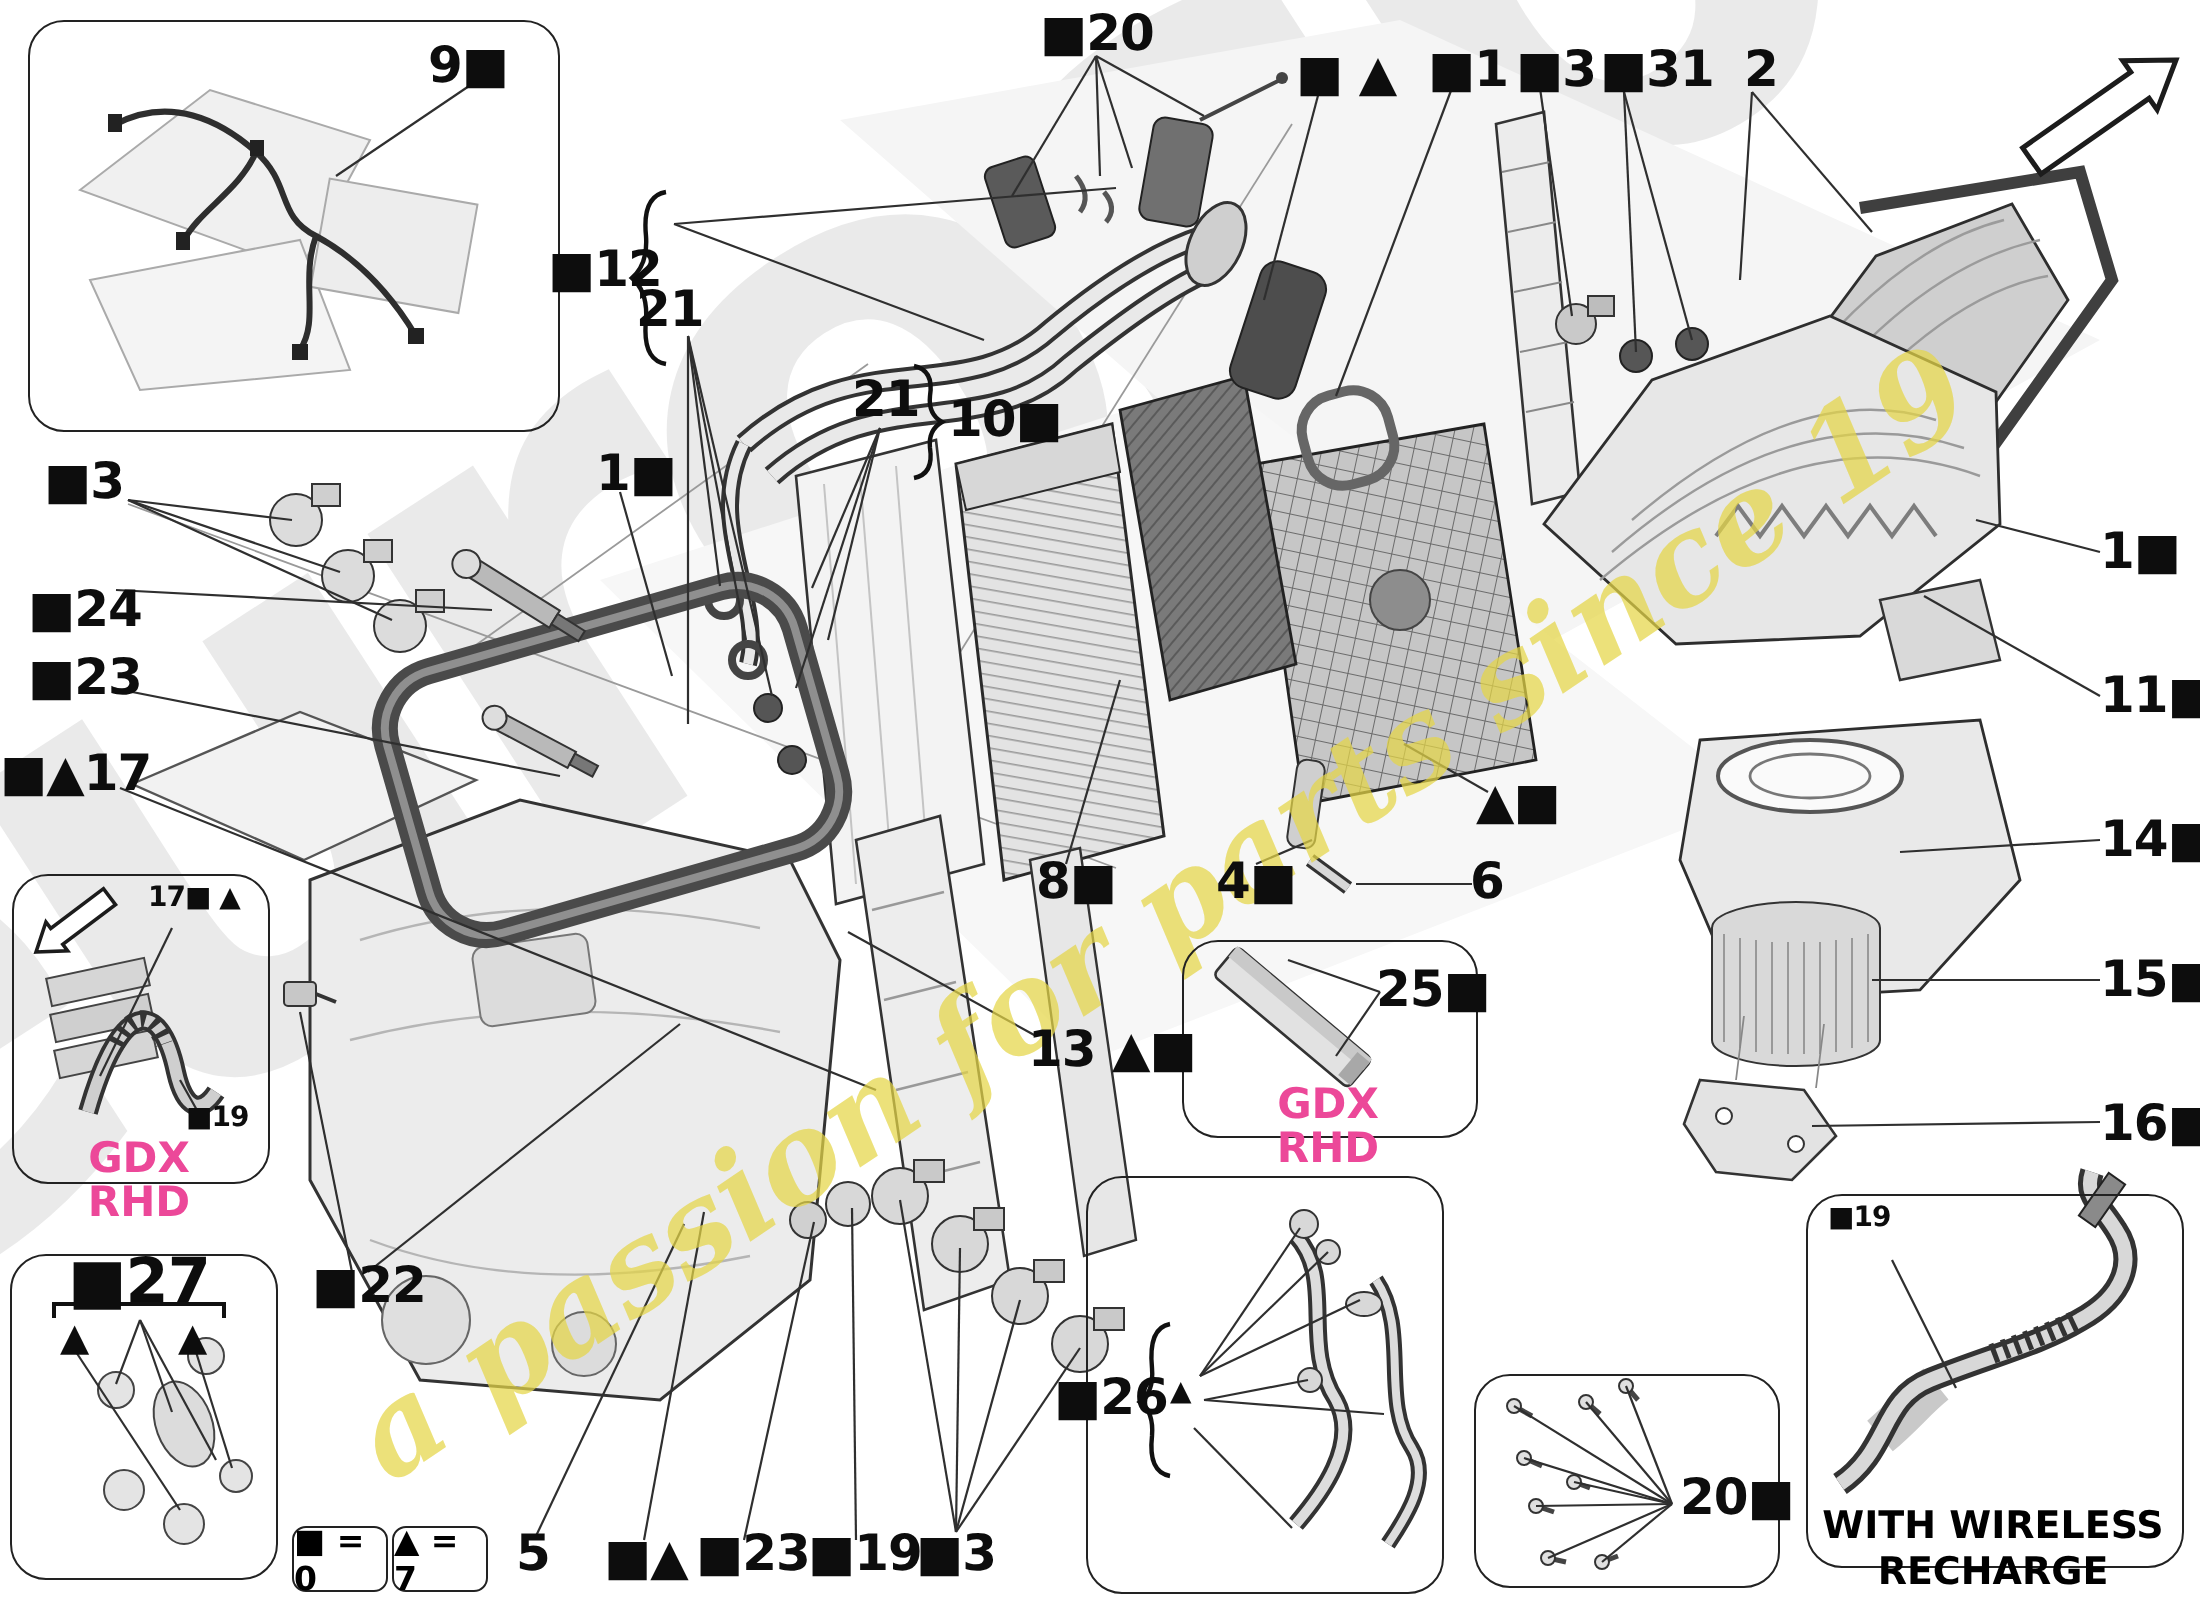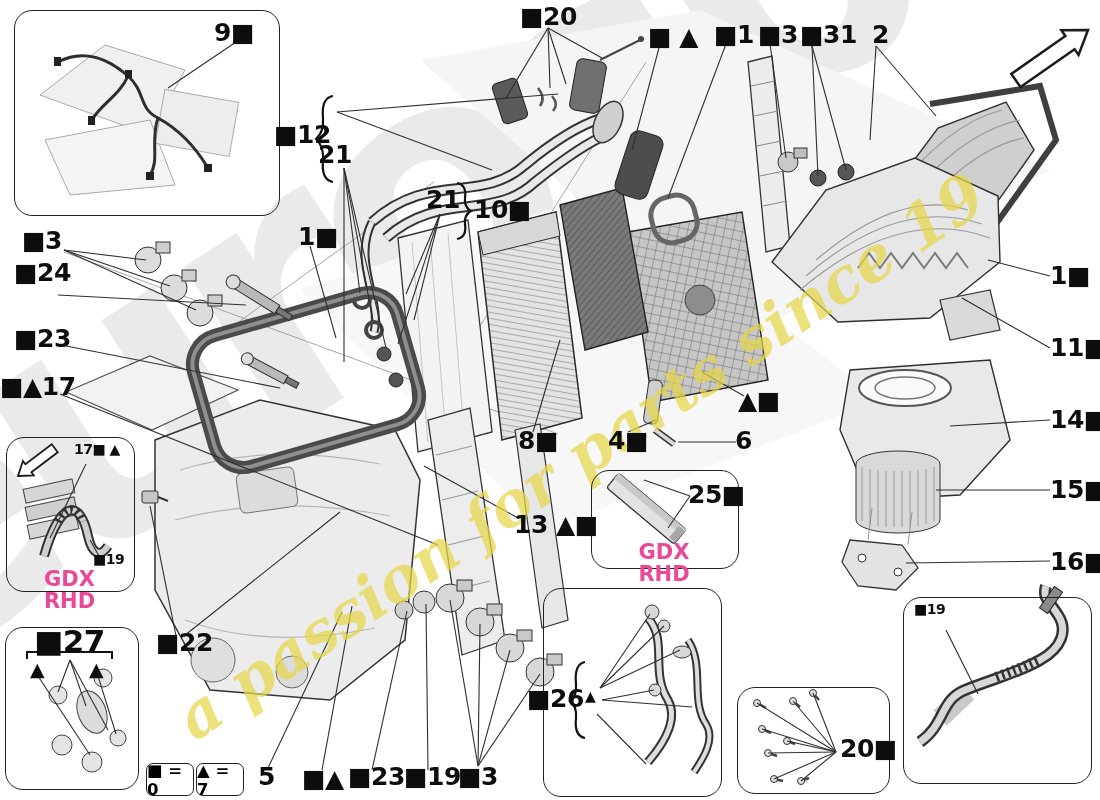--- a/index.html
+++ b/index.html
@@ -383,20 +383,24 @@
   </div>
 
   <div class="gdx" style="left:6px;top:568px;width:127px;">
     <div>GDX</div>
     <div>RHD</div>
   </div>
   <div class="gdx" style="left:591px;top:541px;width:146px;">
     <div>GDX</div>
     <div>RHD</div>
   </div>
+  <div class="wrl" style="left:903px;top:752px;width:187px;">
+    <div>WITH WIRELESS</div>
+    <div>RECHARGE</div>
+  </div>
 
   <div class="lbl" style="left:214px;top:20px;">9■</div>
   <div class="lbl" style="left:520px;top:4px;">■20</div>
   <div class="lbl" style="left:274px;top:122px;">■12</div>
   <div class="lbl" style="left:318px;top:142px;">21</div>
   <div class="lbl" style="left:426px;top:187px;">21</div>
   <div class="lbl" style="left:474px;top:197px;">10■</div>
   <div class="lbl" style="left:298px;top:224px;">1■</div>
 
   <div class="lbl" style="left:648px;top:24px;">■ ▲</div>
@@ -405,21 +409,21 @@
   <div class="lbl" style="left:800px;top:22px;">■31</div>
   <div class="lbl" style="left:872px;top:22px;">2</div>
 
   <div class="lbl" style="left:1050px;top:263px;">1■</div>
   <div class="lbl" style="left:1050px;top:335px;">11■</div>
   <div class="lbl" style="left:1050px;top:407px;">14■</div>
   <div class="lbl" style="left:1050px;top:477px;">15■</div>
   <div class="lbl" style="left:1050px;top:549px;">16■</div>
 
   <div class="lbl" style="left:22px;top:228px;">■3</div>
-  <div class="lbl" style="left:14px;top:260px;">■24</div>
+  <div class="lbl" style="left:14px;top:292px;">■24</div>
   <div class="lbl" style="left:14px;top:326px;">■23</div>
   <div class="lbl" style="left:0px;top:374px;">■▲17</div>
 
   <div class="lbl sm" style="left:74px;top:442px;">17■ ▲</div>
   <div class="lbl sm" style="left:93px;top:552px;">■19</div>
 
   <div class="lbl md" style="left:34px;top:626px;">■27</div>
   <div class="lbl tri" style="left:30px;top:660px;">▲</div>
   <div class="lbl tri" style="left:89px;top:660px;">▲</div>
 

